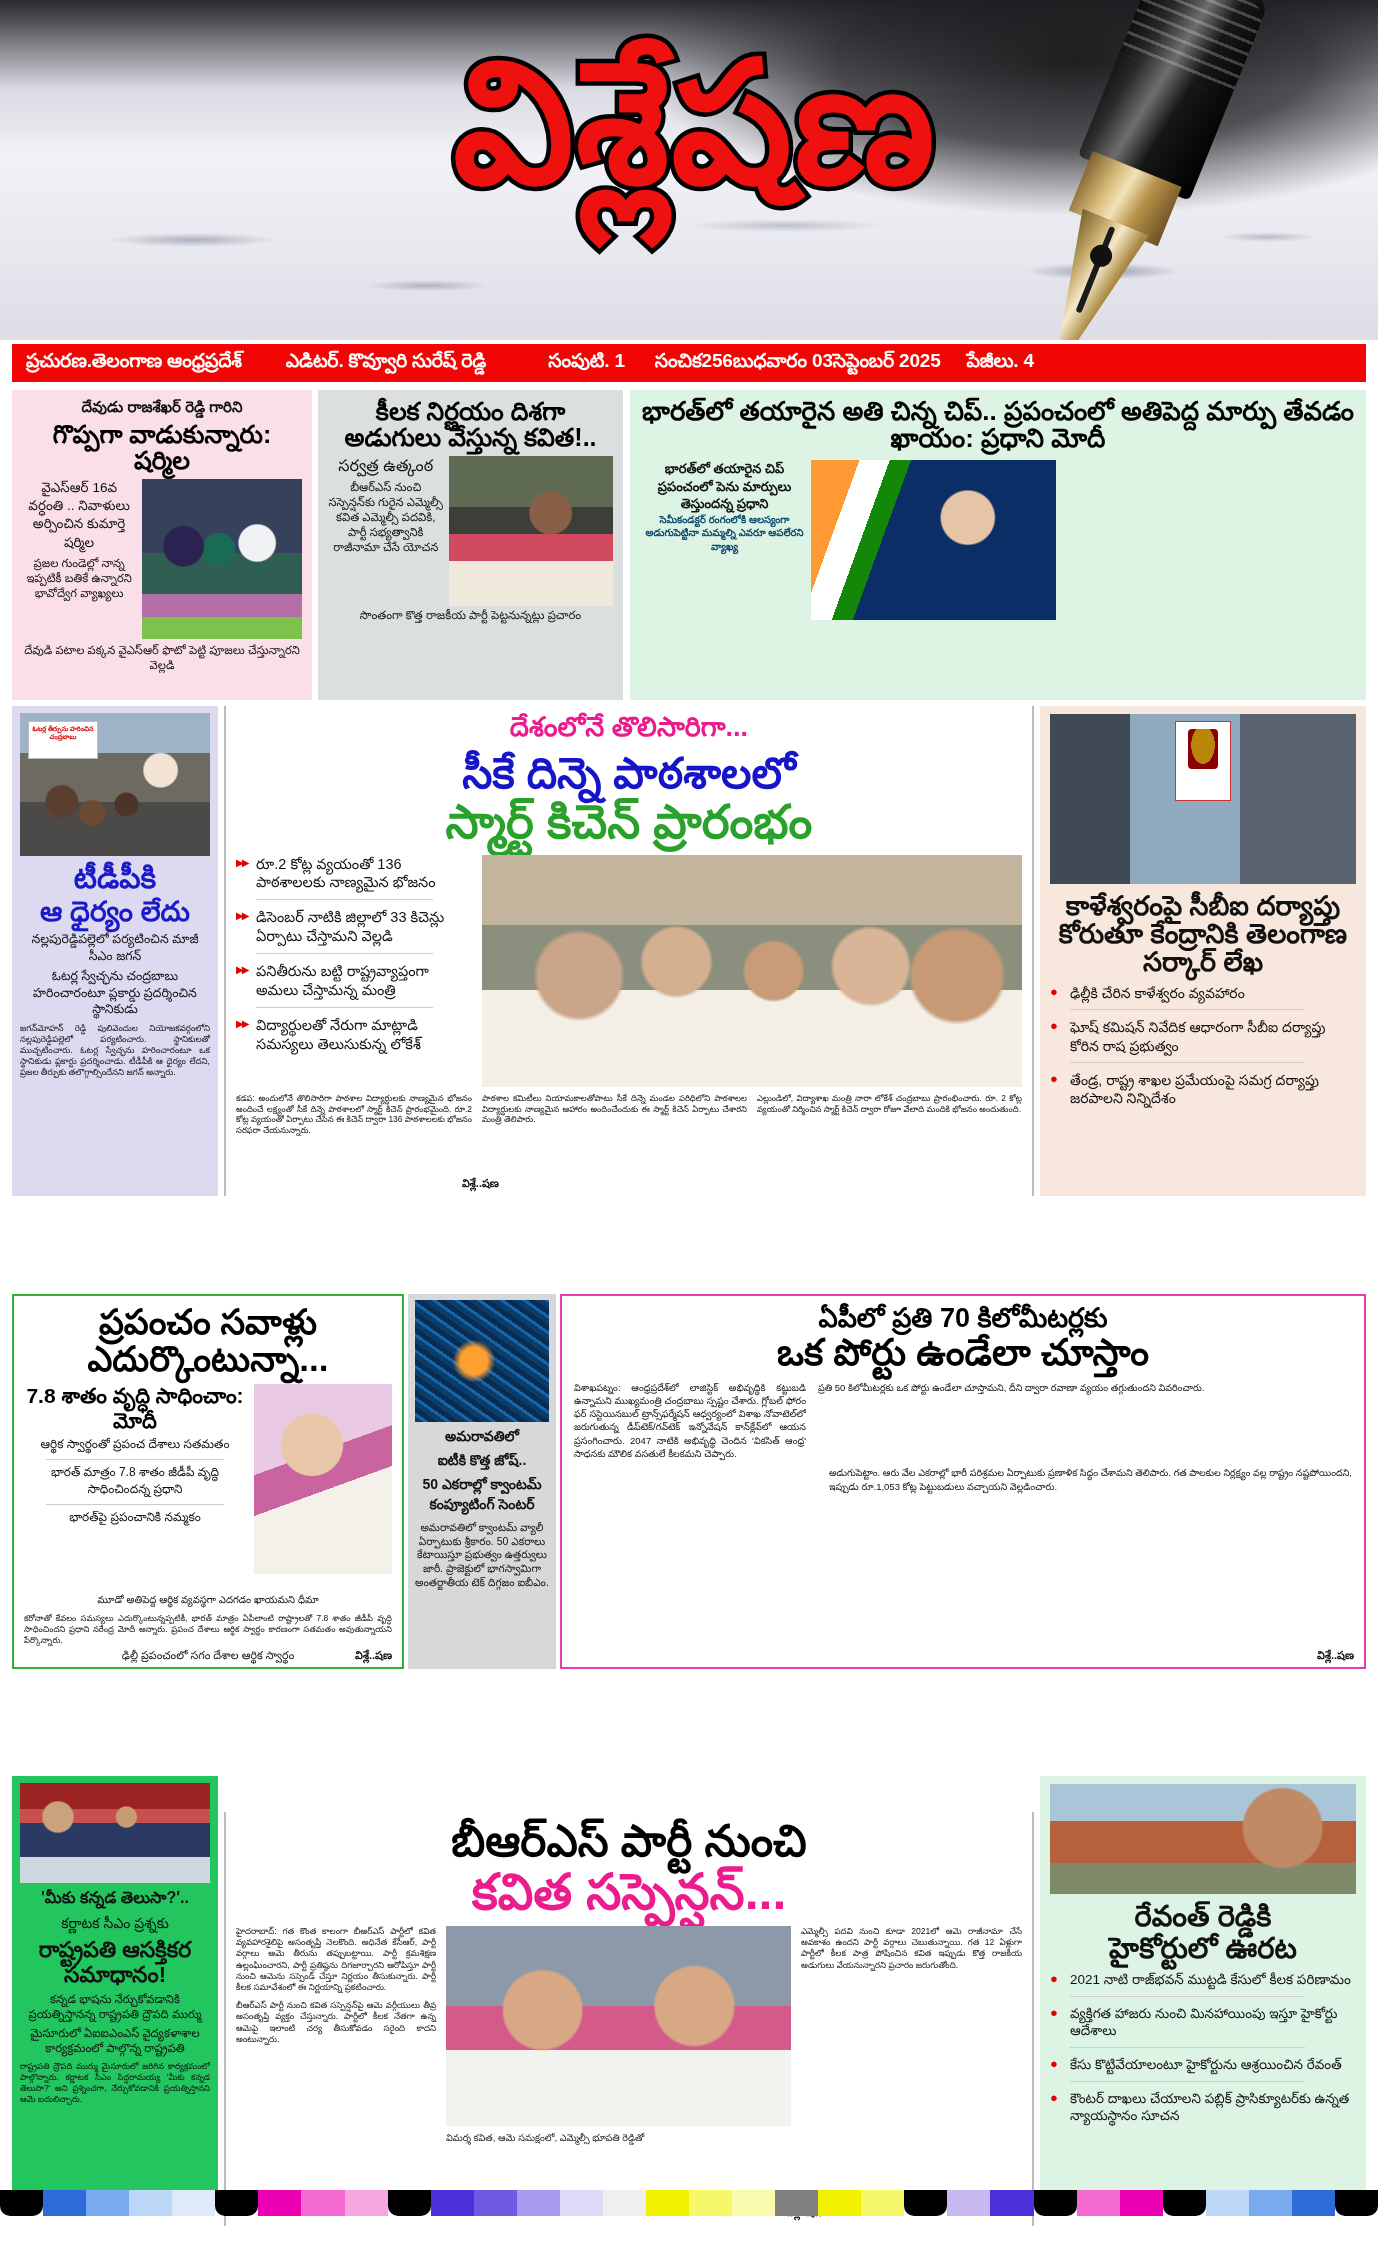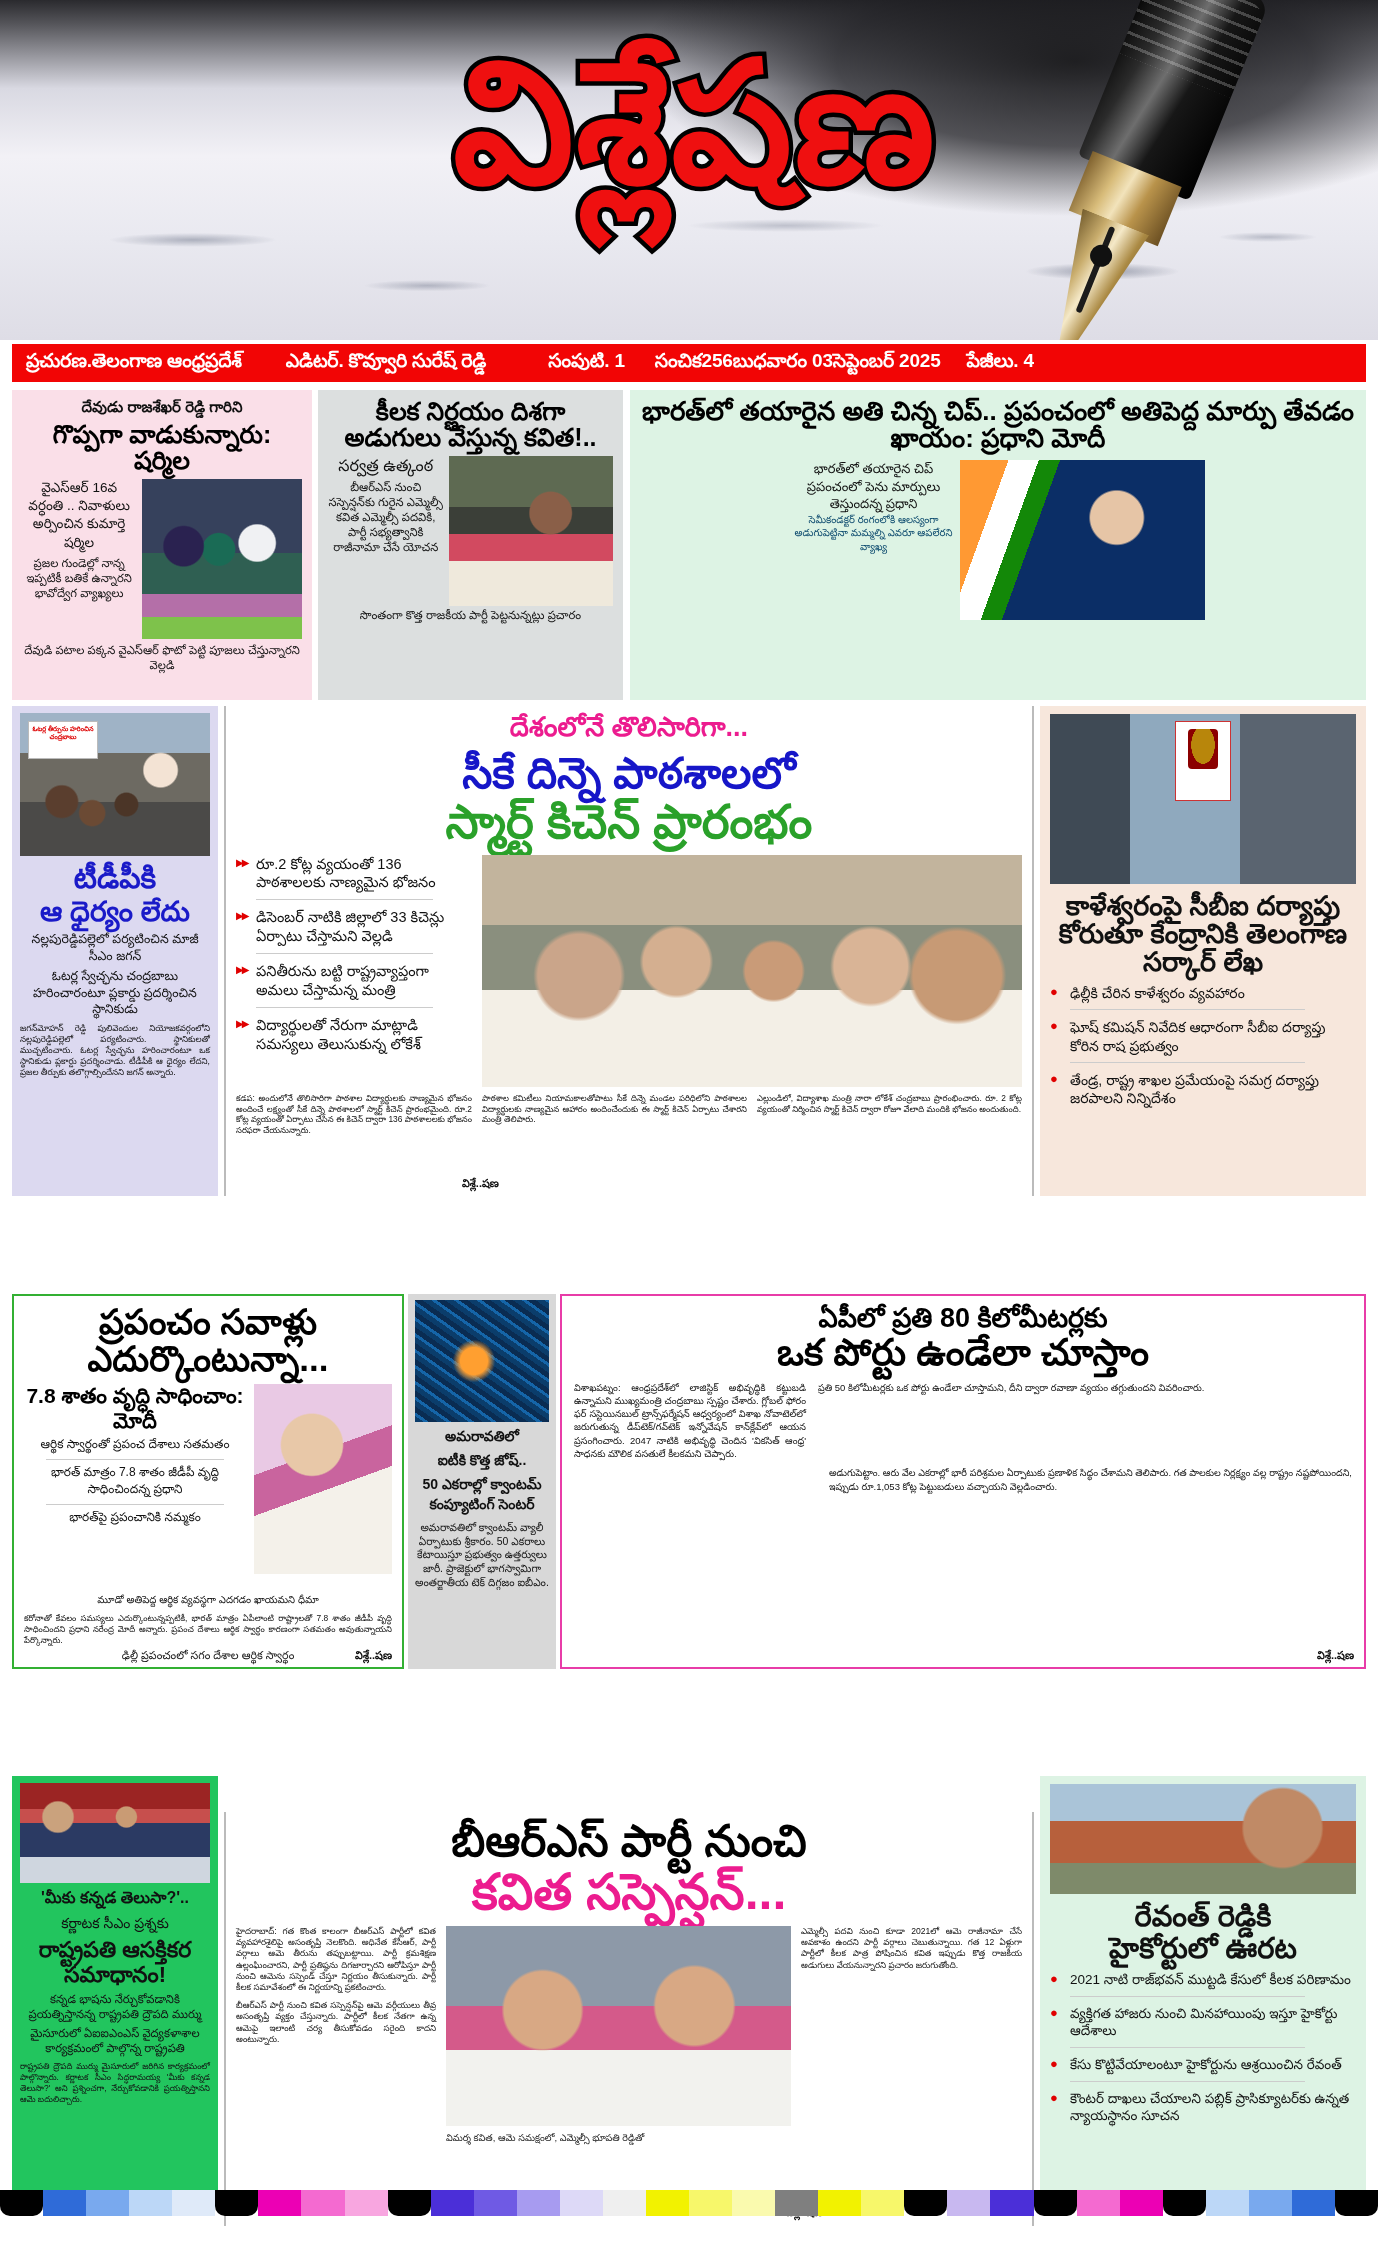--- a/index.html
+++ b/index.html
@@ -213,21 +213,21 @@
       <div style="font-size:16px; line-height:1.3; text-align:center; color:#111; font-weight:normal;">సర్వత్ర ఉత్కంఠ</div>
       <div style="font-size:11.5px; line-height:1.32; text-align:center; color:#111; margin-top:3px;">బీఆర్ఎస్ నుంచి సస్పెన్షన్‌కు గురైన ఎమ్మెల్సీ కవిత ఎమ్మెల్సీ పదవికి, పార్టీ సభ్యత్వానికి రాజీనామా చేసే యోచన</div>
     </div>
     <div class="photo ph-kavitha" style="width:170px; height:150px;"></div>
   </div>
   <div style="font-size:11.5px; line-height:1.3; text-align:center; color:#111; margin-top:2px;">సొంతంగా కొత్త రాజకీయ పార్టీ పెట్టనున్నట్లు ప్రచారం</div>
 </div>
 
 <div class="box" style="left:630px; top:390px; width:736px; height:310px; background:#ddf3e4; padding:8px 12px;">
   <div class="hl" style="font-size:26px; color:#000;">భారత్‌లో తయారైన అతి చిన్న చిప్.. ప్రపంచంలో అతిపెద్ద మార్పు తేవడం ఖాయం: ప్రధాని మోదీ</div>
-  <div style="display:flex; gap:4px; margin-top:8px; justify-content:center;">
+  <div style="display:flex; gap:4px; margin-top:8px; justify-content:flex-start;font-weight:bold;">
     <div style="width:165px;">
       <div style="font-size:13px; line-height:1.35; text-align:center; color:#111;">భారత్‌లో తయారైన చిప్ ప్రపంచంలో పెను మార్పులు తెస్తుందన్న ప్రధాని</div>
       <div style="font-size:10px; line-height:1.35; text-align:center; color:#0c4a6e; margin-top:0;">సెమీకండక్టర్ రంగంలోకి ఆలస్యంగా అడుగుపెట్టినా మమ్మల్ని ఎవరూ ఆపలేరని వ్యాఖ్య</div>
     </div>
     <div class="photo ph-modi" style="width:245px; height:160px;"></div>
   </div>
 </div>
 
 <div class="box" style="left:12px; top:706px; width:206px; height:490px; background:#dcd9f0; padding:7px 8px;">
   <div class="photo ph-crowd" style="width:190px; height:143px; position:relative;">
@@ -306,21 +306,21 @@
 <div class="box" style="left:408px; top:1294px; width:148px; height:375px; background:#d8d8d8; padding:6px 7px;">
   <div class="photo ph-quantum" style="width:134px; height:122px;"></div>
   <div style="font-size:14px; font-weight:bold; text-align:center; color:#111; margin-top:6px;">అమరావతిలో</div>
   <div style="font-size:14px; font-weight:bold; text-align:center; color:#111; margin-top:4px;">ఐటీకి కొత్త జోష్..</div>
   <div style="font-size:14px; font-weight:bold; text-align:center; color:#111; margin-top:4px;">50 ఎకరాల్లో క్వాంటమ్</div>
   <div style="font-size:14px; font-weight:bold; text-align:center; color:#111; ">కంప్యూటింగ్ సెంటర్</div>
   <div style="font-size:10.5px; line-height:1.3; text-align:center; color:#111; margin-top:5px;">అమరావతిలో క్వాంటమ్ వ్యాలీ ఏర్పాటుకు శ్రీకారం. 50 ఎకరాలు కేటాయిస్తూ ప్రభుత్వం ఉత్తర్వులు జారీ. ప్రాజెక్టులో భాగస్వామిగా అంతర్జాతీయ టెక్ దిగ్గజం ఐబీఎం.</div>
 </div>
 
 <div class="box" style="left:560px; top:1294px; width:806px; height:375px; background:#fff; border:2px solid #e83ca8; padding:8px 12px;">
-  <div class="hl" style="font-size:27px; color:#000;">ఏపీలో ప్రతి 80 కిలోమీటర్లకు</div>
+  <div class="hl" style="font-size:27px; color:#000;">ఏపీలో ప్రతి 70 కిలోమీటర్లకు</div>
   <div class="hl" style="font-size:37px; color:#000; margin-top:2px;">ఒక పోర్టు ఉండేలా చూస్తాం</div>
   <div style="display:flex; gap:12px; margin-top:8px;">
     <div class="bodytext" style="width:232px; font-size:9.5px; line-height:1.4;">విశాఖపట్నం: ఆంధ్రప్రదేశ్‌లో లాజిస్టిక్ అభివృద్ధికి కట్టుబడి ఉన్నామని ముఖ్యమంత్రి చంద్రబాబు స్పష్టం చేశారు. గ్లోబల్ ఫోరం ఫర్ సస్టెయినబుల్ ట్రాన్స్‌ఫర్మేషన్ ఆధ్వర్యంలో విశాఖ నోవాటెల్‌లో జరుగుతున్న డీప్‌టెక్/గవ్‌టెక్ ఇన్నోవేషన్ కాన్‌క్లేవ్‌లో ఆయన ప్రసంగించారు. 2047 నాటికి అభివృద్ధి చెందిన 'వికసిత్ ఆంధ్ర' సాధనకు మౌలిక వసతులే కీలకమని చెప్పారు.</div>
     <div class="bodytext" style="flex:1; font-size:9.5px; line-height:1.4;">ప్రతి 50 కిలోమీటర్లకు ఒక పోర్టు ఉండేలా చూస్తామని, దీని ద్వారా రవాణా వ్యయం తగ్గుతుందని వివరించారు.</div>
   </div>
   <div style="display:flex; gap:23px; margin-top:6px;">
     <div style="width:232px;"></div>
     <div class="bodytext" style="flex:1; font-size:9.5px; line-height:1.4;">అడుగుపెట్టాం. ఆరు వేల ఎకరాల్లో భారీ పరిశ్రమల ఏర్పాటుకు ప్రణాళిక సిద్ధం చేశామని తెలిపారు. గత పాలకుల నిర్లక్ష్యం వల్ల రాష్ట్రం నష్టపోయిందని, ఇప్పుడు రూ.1,053 కోట్ల పెట్టుబడులు వచ్చాయని వెల్లడించారు.</div>
   </div>
   <div class="logo-tag" style="position:absolute; right:10px; bottom:3px;">విశ్లే..షణ</div>

